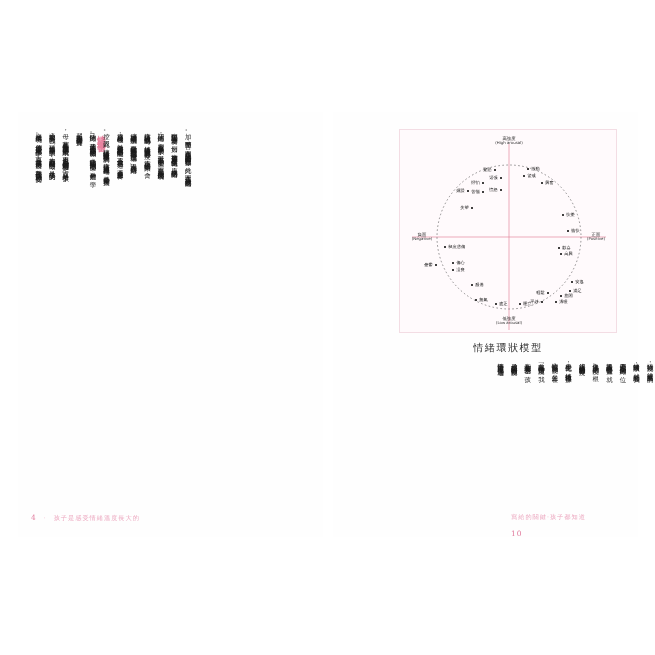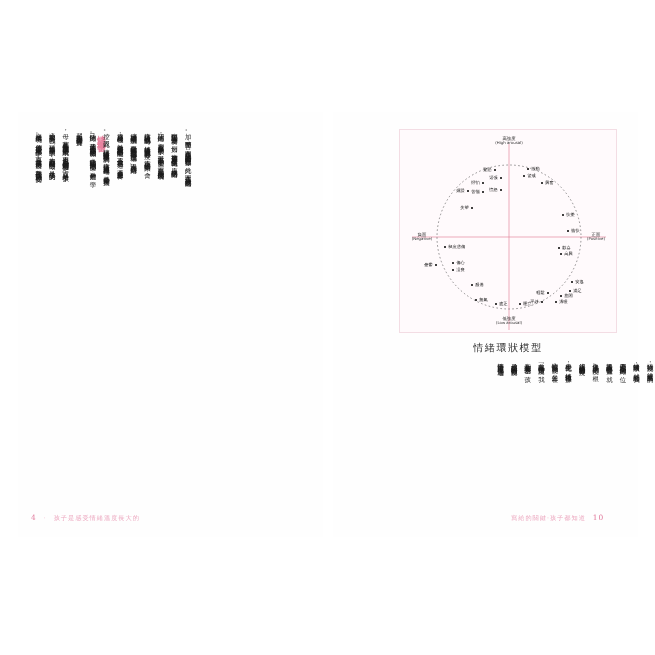--- a/index.html
+++ b/index.html
@@ -81,21 +81,21 @@
     letter-spacing:1px;
   }
   .footer .pgnum{
     font-size:7.4px;
     color:#e0789b;
     font-family:"DejaVu Serif","Liberation Serif",serif;
   }
   .footer .sep{ color:#f0b9cc; font-size:6px; }
   .footer .ftxt{ color:#eca7bf; }
   #footer-left{ left:31px; top:513px; }
-  #footer-right{ left:511px; top:513px; flex-direction:row; }
+  #footer-right{ left:511px; top:513px; flex-direction:column; }
 
   
   #figure-box{
     position:absolute;
     left:399px; top:129px;
     width:218px; height:204px;
     background:#fffafc;
     border:1px solid #f3dde4;
     box-sizing:border-box;
   }

